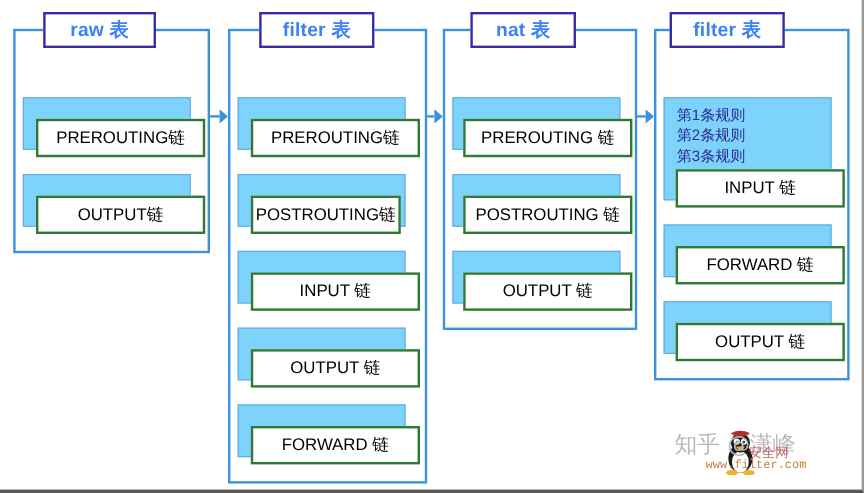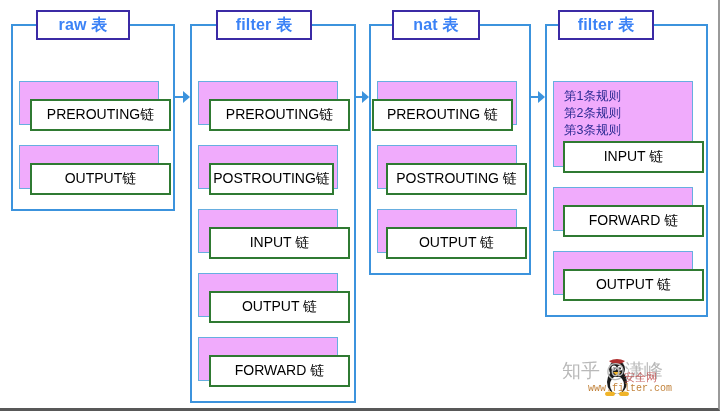--- a/index.html
+++ b/index.html
@@ -40,21 +40,21 @@
   }
 
   
   .chain{
     position:absolute;
     left:0;top:0;
   }
   .chain-note{
     position:absolute;
     left:0;top:0;
-    background:#f0abfc;
+    background:#7dd3fc;
     border:1px solid #67aee0;
     box-sizing:border-box;
     z-index:2;
   }
   .dots{
     position:absolute;
     left:10px;
     font-size:12px;
     font-weight:bold;
     color:#111;
@@ -179,21 +179,21 @@
           <div class="dots" style="top: 13px;">......</div>
         </div>
         <div class="chain-box" style="left: 209px; top: 355px; width: 141px; height: 32px;">FORWARD 链</div>
       </div>
       <div class="panel" style="left: 369px; top: 24px; width: 162px; height: 251px;"></div>
       <div class="panel-title" style="left: 392px; top: 10px; width: 88px;">nat 表</div>
       <div class="chain">
         <div class="chain-note" style="left: 377px; top: 81px; width: 140px; height: 44px;">
           <div class="dots" style="top: 13px;">......</div>
         </div>
-        <div class="chain-box" style="left: 372px; top: 99px; width: 141px; height: 32px;">PREROUTING 链</div>
+        <div class="chain-box" style="left: 386px; top: 99px; width: 141px; height: 32px;">PREROUTING 链</div>
       </div>
       <div class="chain">
         <div class="chain-note" style="left: 377px; top: 145px; width: 140px; height: 44px;">
           <div class="dots" style="top: 13px;">......</div>
         </div>
         <div class="chain-box" style="left: 386px; top: 163px; width: 141px; height: 32px;">POSTROUTING 链</div>
       </div>
       <div class="chain">
         <div class="chain-note" style="left: 377px; top: 209px; width: 140px; height: 44px;">
           <div class="dots" style="top: 13px;">......</div>

